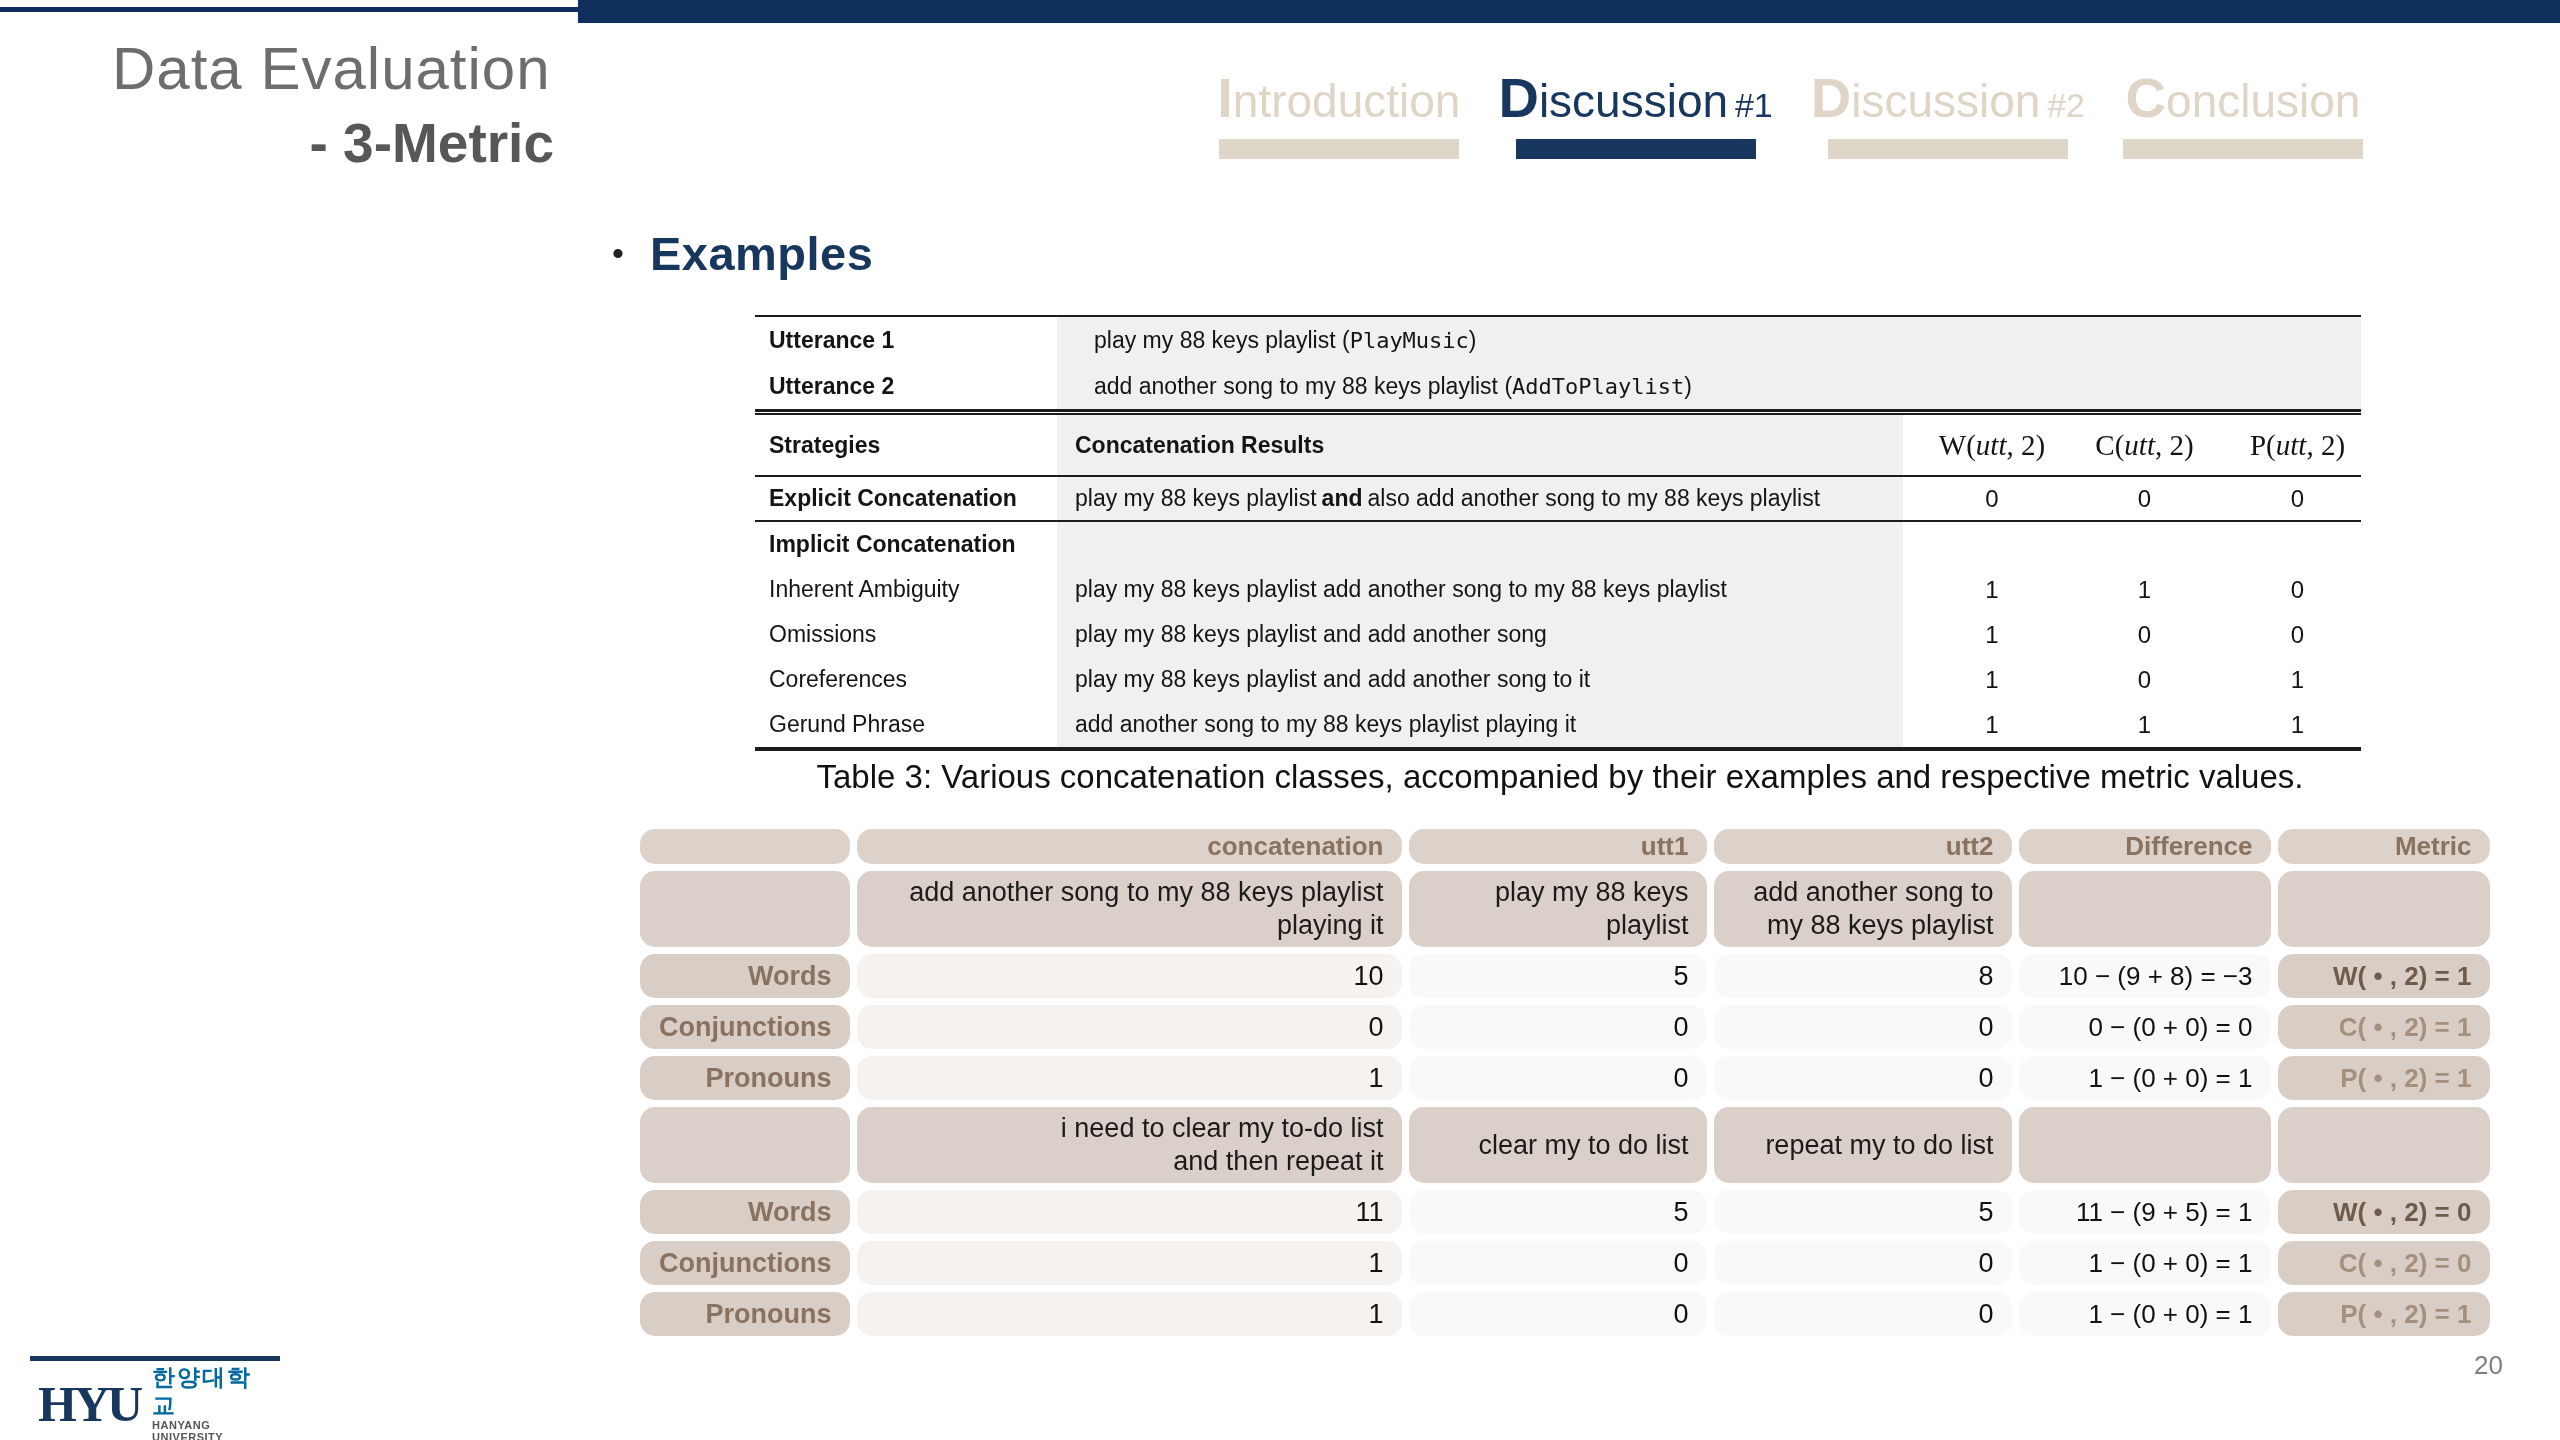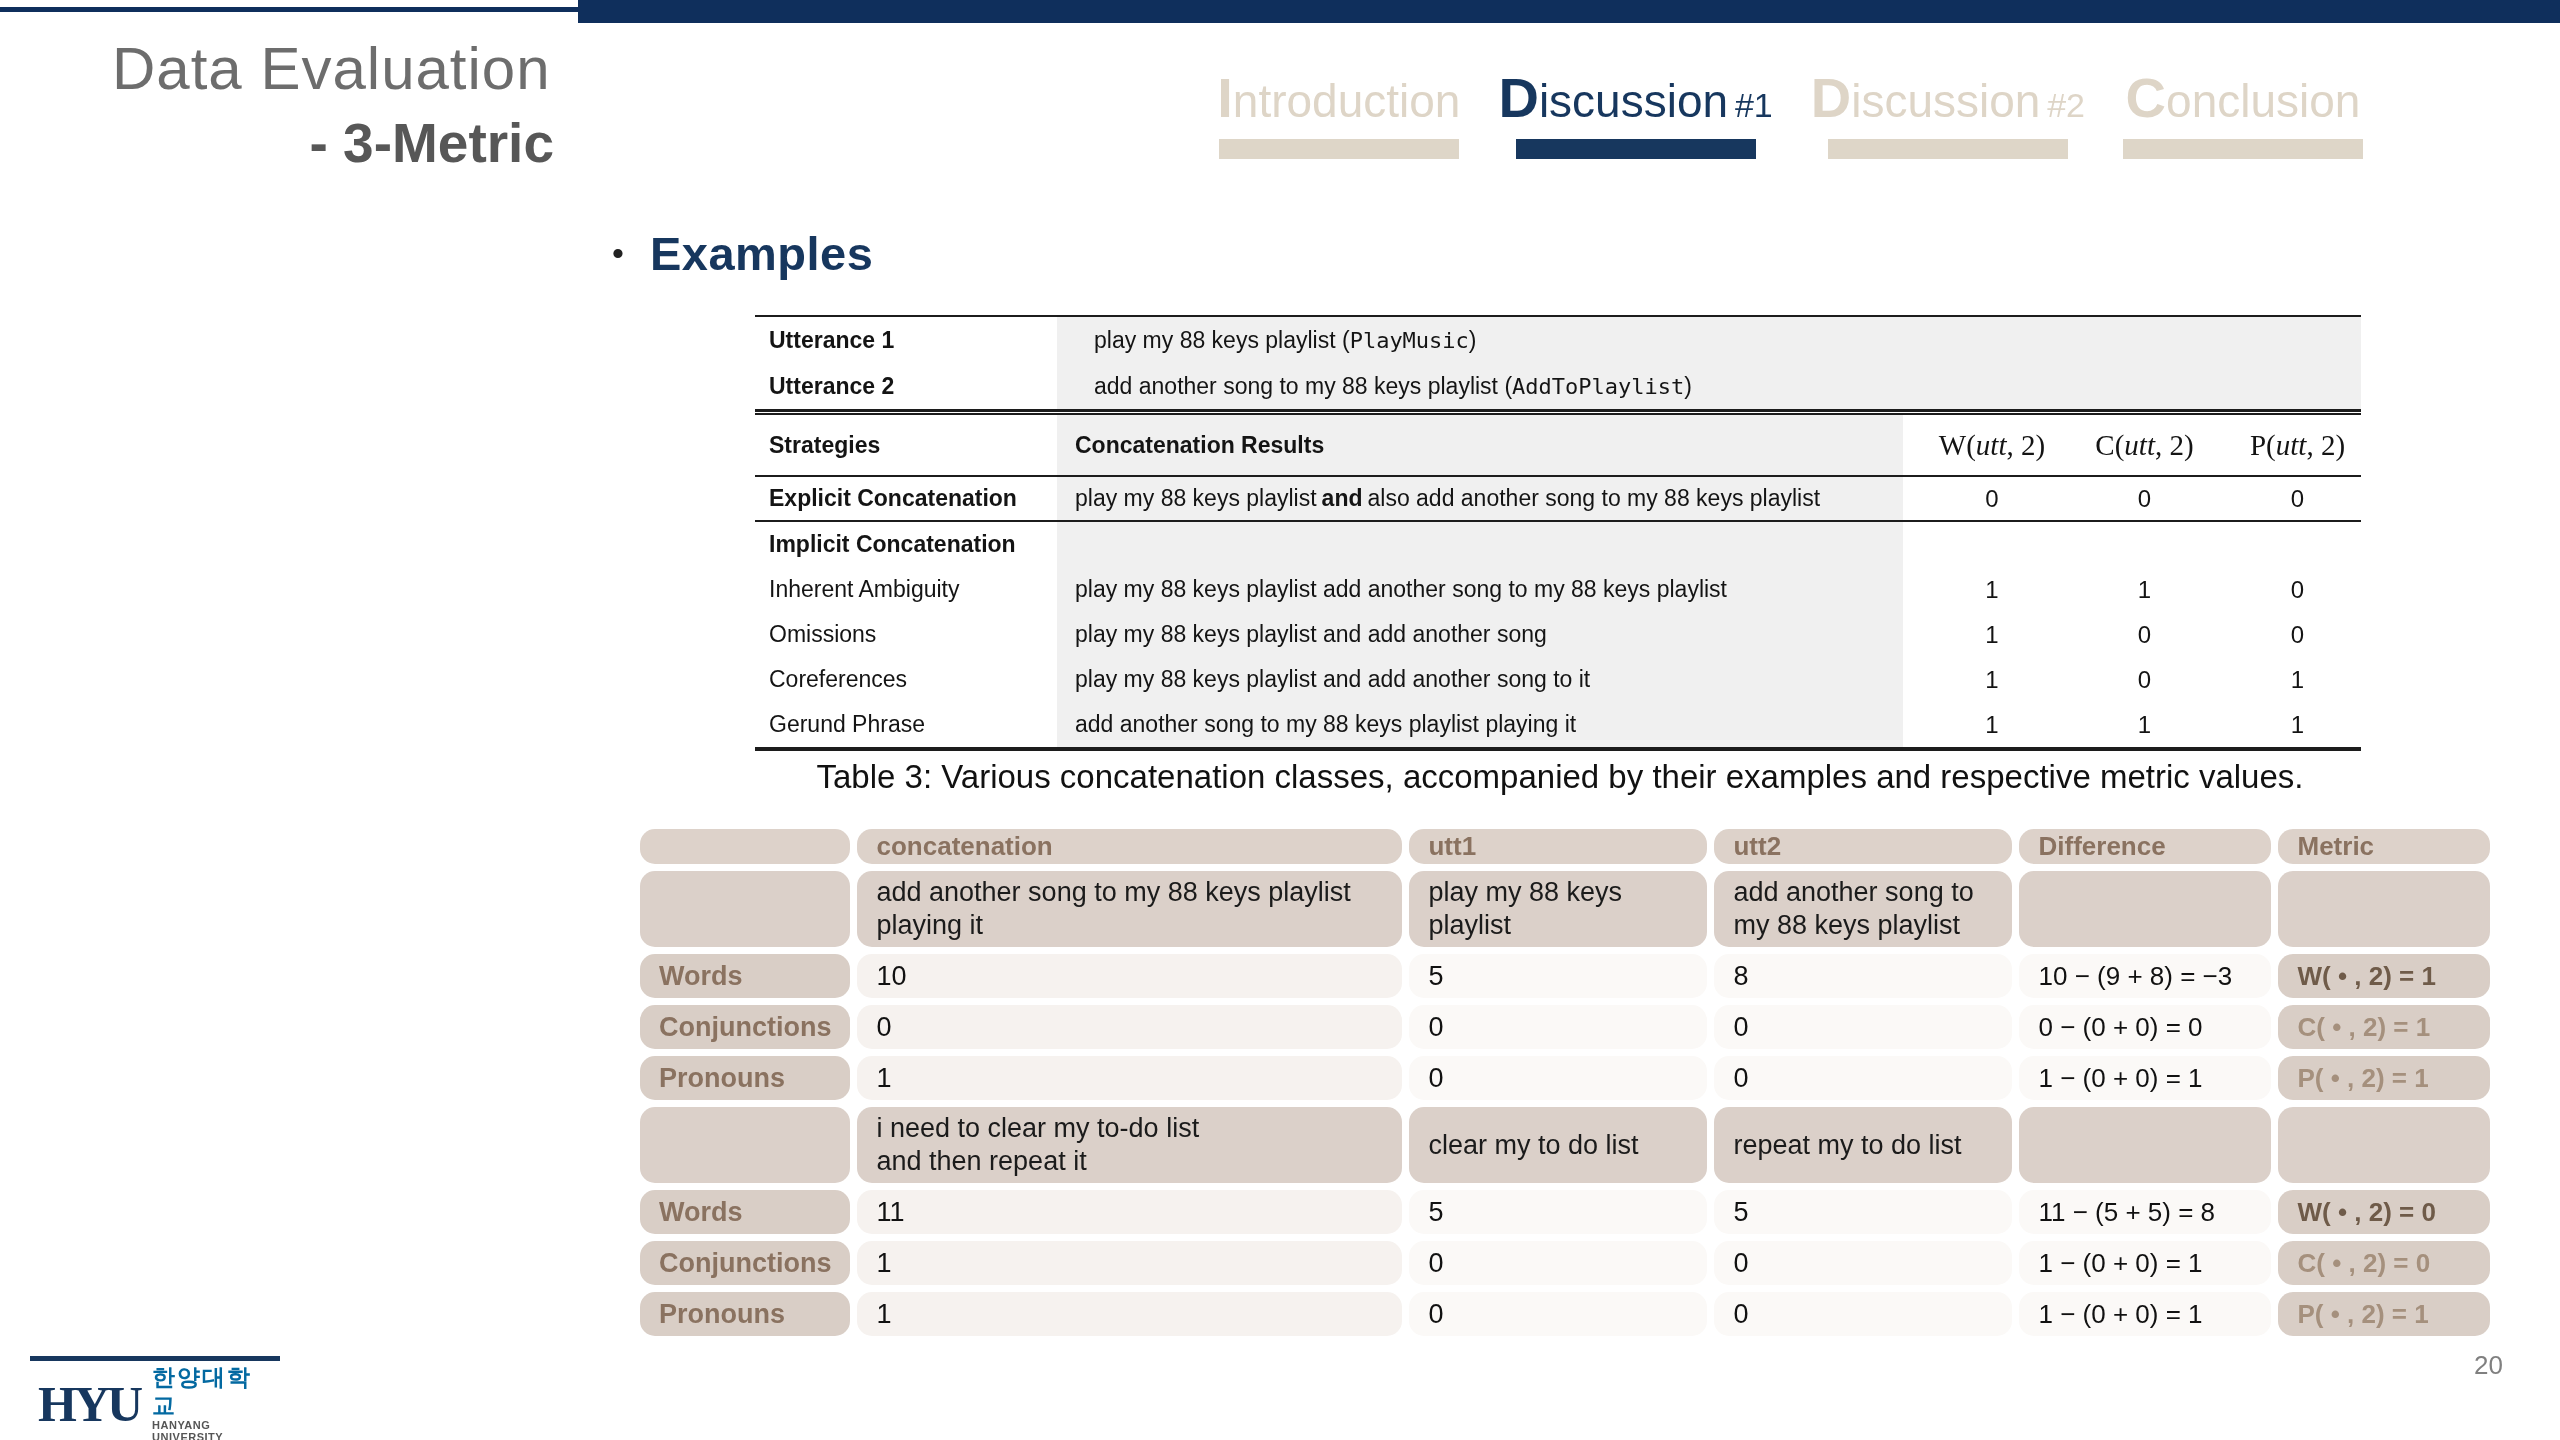--- a/index.html
+++ b/index.html
@@ -49,21 +49,21 @@
   .pt-head{height:62px;border-bottom:2px solid #1c1c1c;}
   .pt-head .pt-c2{font-weight:700;}
   .pt-serif{font-family:"Liberation Serif",serif;font-size:29px;}
   .pt-r{height:45px;}
   .pt-rule{border-bottom:2px solid #1c1c1c;}
   .code{font-family:"DejaVu Sans Mono",monospace;font-size:22px;}
   
   .caption{position:absolute;left:740px;top:758px;width:1640px;text-align:center;font-size:33px;color:#111;}
   
   .mt{position:absolute;left:633px;top:822px;border-collapse:separate;border-spacing:7px;table-layout:fixed;font-size:27px;}
-  .mt td{text-align:left;vertical-align:middle;padding:2px 19px;overflow:hidden;border-radius:15px;}
+  .mt td{text-align:right;vertical-align:middle;padding:2px 19px;overflow:hidden;border-radius:15px;}
   .mt-h{height:30px;background:var(--th-tan);color:var(--brown);font-weight:700;font-size:26px;padding:0 4px;}
   .mt-ex{height:76px;background:var(--cell-tan);white-space:pre-line;line-height:1.22;color:#1b1b1b;}
   .mt-blank{background:var(--cell-tan);}
   .mt-label{height:44px;background:var(--label-tan);color:var(--brown);font-weight:700;padding:0 2px;}
   .mt-val{background:var(--row-bg);}
   .mt-val.lt{background:var(--row-bg-light);}
   .mt-diff{background:var(--row-bg-light);font-size:26px;}
   .mt-metric{background:var(--label-tan);color:var(--brown-light);font-weight:700;font-size:26px;}
   .mt-metric.strong{color:var(--brown-dark);}
   
@@ -234,21 +234,21 @@
         <td class="mt-ex">clear my to do list</td>
         <td class="mt-ex">repeat my to do list</td>
         <td class="mt-blank"></td>
         <td class="mt-blank"></td>
       </tr>
       <tr>
         <td class="mt-label">Words</td>
         <td class="mt-val">11</td>
         <td class="mt-val lt">5</td>
         <td class="mt-val lt">5</td>
-        <td class="mt-diff">11 − (5 + 5) = 8</td>
+        <td class="mt-diff">11 − (9 + 5) = 1</td>
         <td class="mt-metric strong">W( • , 2) = 0</td>
       </tr>
       <tr>
         <td class="mt-label">Conjunctions</td>
         <td class="mt-val">1</td>
         <td class="mt-val lt">0</td>
         <td class="mt-val lt">0</td>
         <td class="mt-diff">1 − (0 + 0) = 1</td>
         <td class="mt-metric">C( • , 2) = 0</td>
       </tr>

